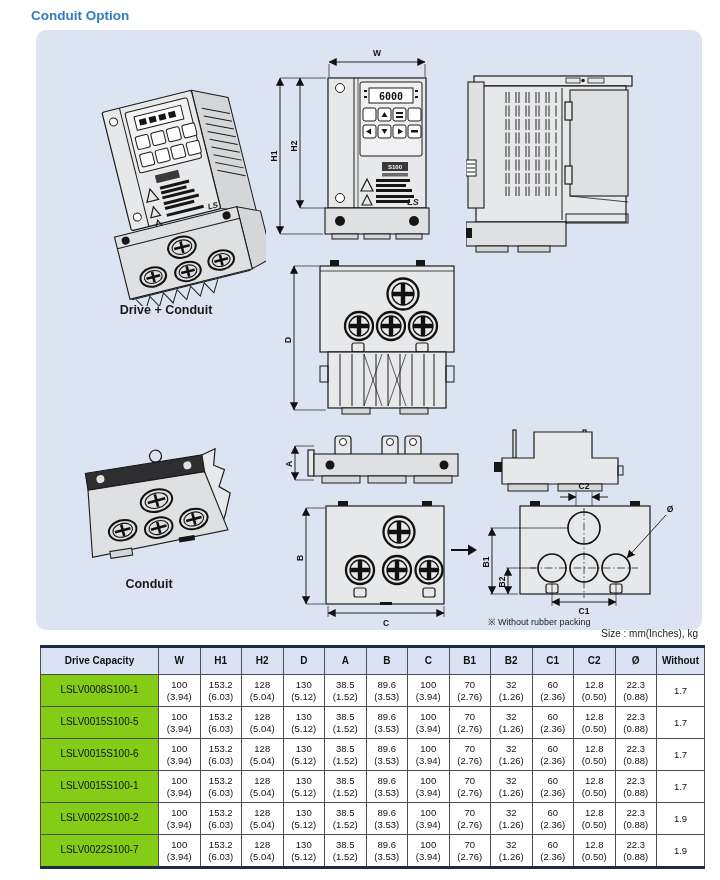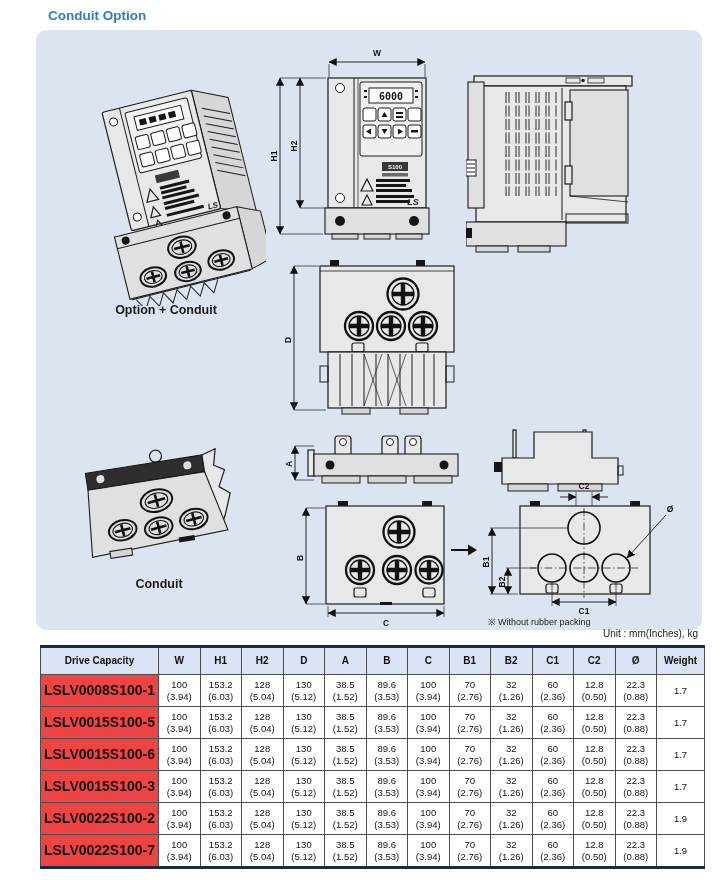--- a/index.html
+++ b/index.html
@@ -1,23 +1,23 @@
 <!DOCTYPE html>
 <html><head>
 <meta charset="utf-8">
 <style>
   html,body{margin:0;padding:0;}
   body{width:720px;height:880px;position:relative;background:#ffffff;
        font-family:"Liberation Sans",sans-serif;color:#111;overflow:hidden;}
   .abs{position:absolute;}
-  .title{left:48px;top:8px;font-size:13.5px;font-weight:bold;color:#2f7dc1;}
+  .title{left:31px;top:8px;font-size:13.5px;font-weight:bold;color:#2f7dc1;}
   .panel{left:36px;top:30px;width:666px;height:600px;background:#dce3f1;border-radius:10px;}
   .caption{font-size:12.5px;font-weight:bold;color:#1a1a1a;text-align:center;}
   .cap1{left:66px;top:303px;width:200px;}
-  .cap2{left:74px;top:577px;width:170px;}
+  .cap2{left:64px;top:577px;width:170px;}
   .packing-note{left:488px;top:615px;font-size:9px;font-weight:normal;color:#222;}
   .unit-note{right:22px;top:628px;font-size:10px;color:#222;}
 
   
   svg{display:block;}
   .ln{stroke:#1c1c1c;fill:none;}
   .fillA{fill:#e7e8ea;stroke:#1c1c1c;stroke-width:1.2;}
   .fillB{fill:#dfe0e2;stroke:#1c1c1c;stroke-width:1.1;}
   .fillC{fill:#d5d6d8;stroke:#1c1c1c;stroke-width:1;}
   .dark{fill:#161616;}
@@ -37,21 +37,21 @@
   .vent{stroke:#2a2a2a;stroke-width:1;stroke-dasharray:11 2.5;}
   .btn{fill:#fff;stroke:#1c1c1c;stroke-width:1;}
 
   
   table.spec{position:absolute;left:40px;top:645px;width:664px;border-collapse:collapse;
     table-layout:fixed;font-size:9.5px;color:#111;
     border-top:3px solid #1b2a45;border-bottom:3px solid #1b2a45;border-radius:29px;}
   table.spec th,table.spec td{border:1px solid #4d4d4d;text-align:center;vertical-align:middle;
     padding:0;line-height:1.25;}
   table.spec thead th{background:#d9e3f3;font-weight:bold;font-size:10px;height:26px;}
-  table.spec td.cap{background:#ef4444;font-weight:bold;font-size:14px;}
+  table.spec td.cap{background:#84cc16;font-weight:normal;font-size:10px;}
   table.spec tbody td{height:31px;background:#fff;}
   .footnote{left:46px;top:857px;font-size:9.5px;color:#222;font-variant:small-caps;font-weight:bold;margin-top:24px;}
   .footnote .mk{color:#e05a5a;margin-right:3px;}
 </style>
 </head>
 <body>
 
 <svg width="0" height="0" style="position:absolute" aria-hidden="true">
   <defs>
     <marker id="arr" viewBox="0 0 10 10" markerWidth="9" markerHeight="9" refX="9.5" refY="5" orient="auto-start-reverse">
@@ -126,21 +126,21 @@
       </g>
     <g class="ec" transform="translate(132,190)">
         <ellipse class="o" rx="13" ry="9.5"></ellipse>
         <ellipse class="i" rx="9" ry="6.3"></ellipse>
         <path d="M-7,0H7M0,-5.5V5.5"></path>
       </g>
     <path class="ln" d="M40,208 l7,12 l7,-12 l7,12 l7,-12 l7,12 l7,-12 l7,12 l7,-12 l7,12 l7,-12 l7,12 l7,-12" stroke-width="1"></path>
     <line class="ln" x1="36" y1="207" x2="158" y2="207" stroke-width="1.2"></line>
   </g>
 </svg>
-<div class="abs caption cap1">Option + Conduit</div>
+<div class="abs caption cap1">Drive + Conduit</div>
 
 <svg class="abs" style="left:270px;top:46px" width="196" height="205" viewBox="0 0 196 205">
   <g>
     <text class="dimt" x="107" y="10">W</text>
     <line class="dim" x1="59" y1="16" x2="155" y2="16" marker-start="url(#arr)" marker-end="url(#arr)"></line>
     <line class="ext" x1="59" y1="18" x2="59" y2="31"></line>
     <line class="ext" x1="155" y1="18" x2="155" y2="31"></line>
   </g>
   <g>
     <line class="dim" x1="10" y1="32" x2="10" y2="188" marker-start="url(#arr)" marker-end="url(#arr)"></line>
@@ -441,21 +441,21 @@
     <line class="dim" x1="80" y1="124" x2="144" y2="124" marker-start="url(#arr)" marker-end="url(#arr)"></line>
     <text class="dimt" x="112" y="136">C1</text>
   </g>
   <g>
     <text class="dimt" x="198" y="34">Ø</text>
     <line class="dim" x1="194" y1="37" x2="155" y2="80" marker-end="url(#arr)"></line>
   </g>
 </svg>
 
 <div class="abs packing-note">※ Without rubber packing</div>
-<div class="abs unit-note">Unit : mm(Inches), kg</div>
+<div class="abs unit-note">Size : mm(Inches), kg</div>
 
 <table class="spec">
   <colgroup>
     <col style="width:118px">
     <col style="width:41.5px">
       <col style="width:41.5px">
       <col style="width:41.5px">
       <col style="width:41.5px">
     <col style="width:41.5px">
       <col style="width:41.5px">
@@ -475,21 +475,21 @@
       <th>H2</th>
       <th>D</th>
       <th>A</th>
       <th>B</th>
       <th>C</th>
       <th>B1</th>
       <th>B2</th>
       <th>C1</th>
       <th>C2</th>
       <th>Ø</th>
-      <th>Weight</th>
+      <th>Without</th>
     </tr>
   </thead>
   <tbody>
       <tr>
         <td class="cap">LSLV0008S100-1</td>
         <td>
           <div>100</div>
           <div>(3.94)</div>
         </td>
         <td>
@@ -636,21 +636,21 @@
           <div>12.8</div>
           <div>(0.50)</div>
         </td>
         <td>
           <div>22.3</div>
           <div>(0.88)</div>
         </td>
         <td>1.7</td>
       </tr>
       <tr>
-        <td class="cap">LSLV0015S100-3</td>
+        <td class="cap">LSLV0015S100-1</td>
         <td>
           <div>100</div>
           <div>(3.94)</div>
         </td>
         <td>
           <div>153.2</div>
           <div>(6.03)</div>
         </td>
         <td>
           <div>128</div>

